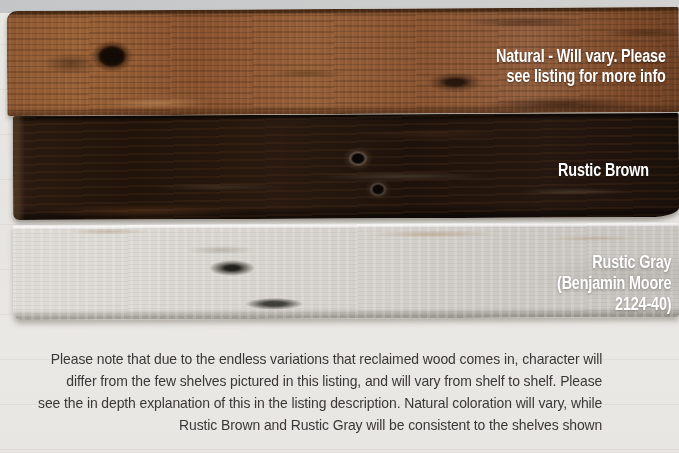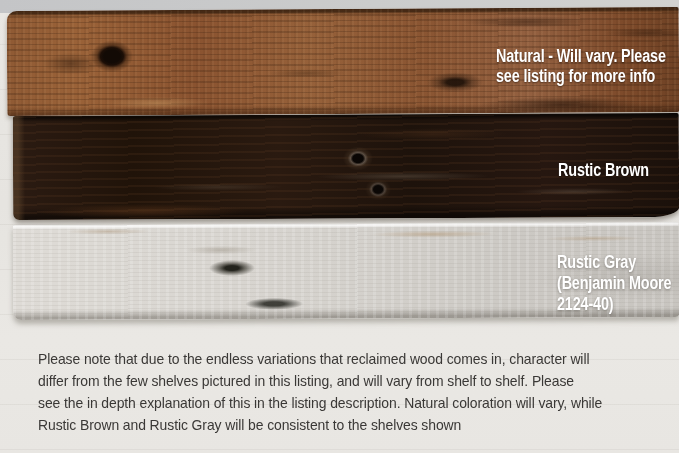--- a/index.html
+++ b/index.html
@@ -2,20 +2,21 @@
 <html style="--natural-wood: #95603a; --rustic-brown-wood: #241711; --rustic-gray-wood: #d5d2cd; --floor-background: #e9e7e3; --wall-top-strip: #c4c5c7; --label-text: #ffffff; --disclaimer-text: #3a3836;"><head>
 <meta charset="utf-8">
 <style>
   html,body{margin:0;padding:0;background:#ffffff;}
   .stage{
     position:relative;width:679px;height:453px;overflow:hidden;
     font-family:"Liberation Sans", sans-serif;
     background:
       repeating-linear-gradient(180deg, rgba(140,135,125,0) 0 44px, rgba(140,135,125,0.10) 44px 45px),
       linear-gradient(180deg, var(--floor-background,#e9e7e3) 0%, #e6e4e0 45%, #eae8e4 75%, #e8e6e2 100%);
+    text-align: right;
   }
   .bg-wall{
     position:absolute;left:0;top:0;width:679px;height:13px;
     background:linear-gradient(90deg, var(--wall-top-strip,#c4c5c7) 0%, #cbcccc 55%, #d2d2d0 100%);
   }
   .plank{position:absolute;transform-origin:0 50%;}
   .plank-natural{
     left:7px;top:11px;width:672px;height:105px;
     transform:rotate(-0.35deg);
     border-radius:10px 2px 2px 3px;

